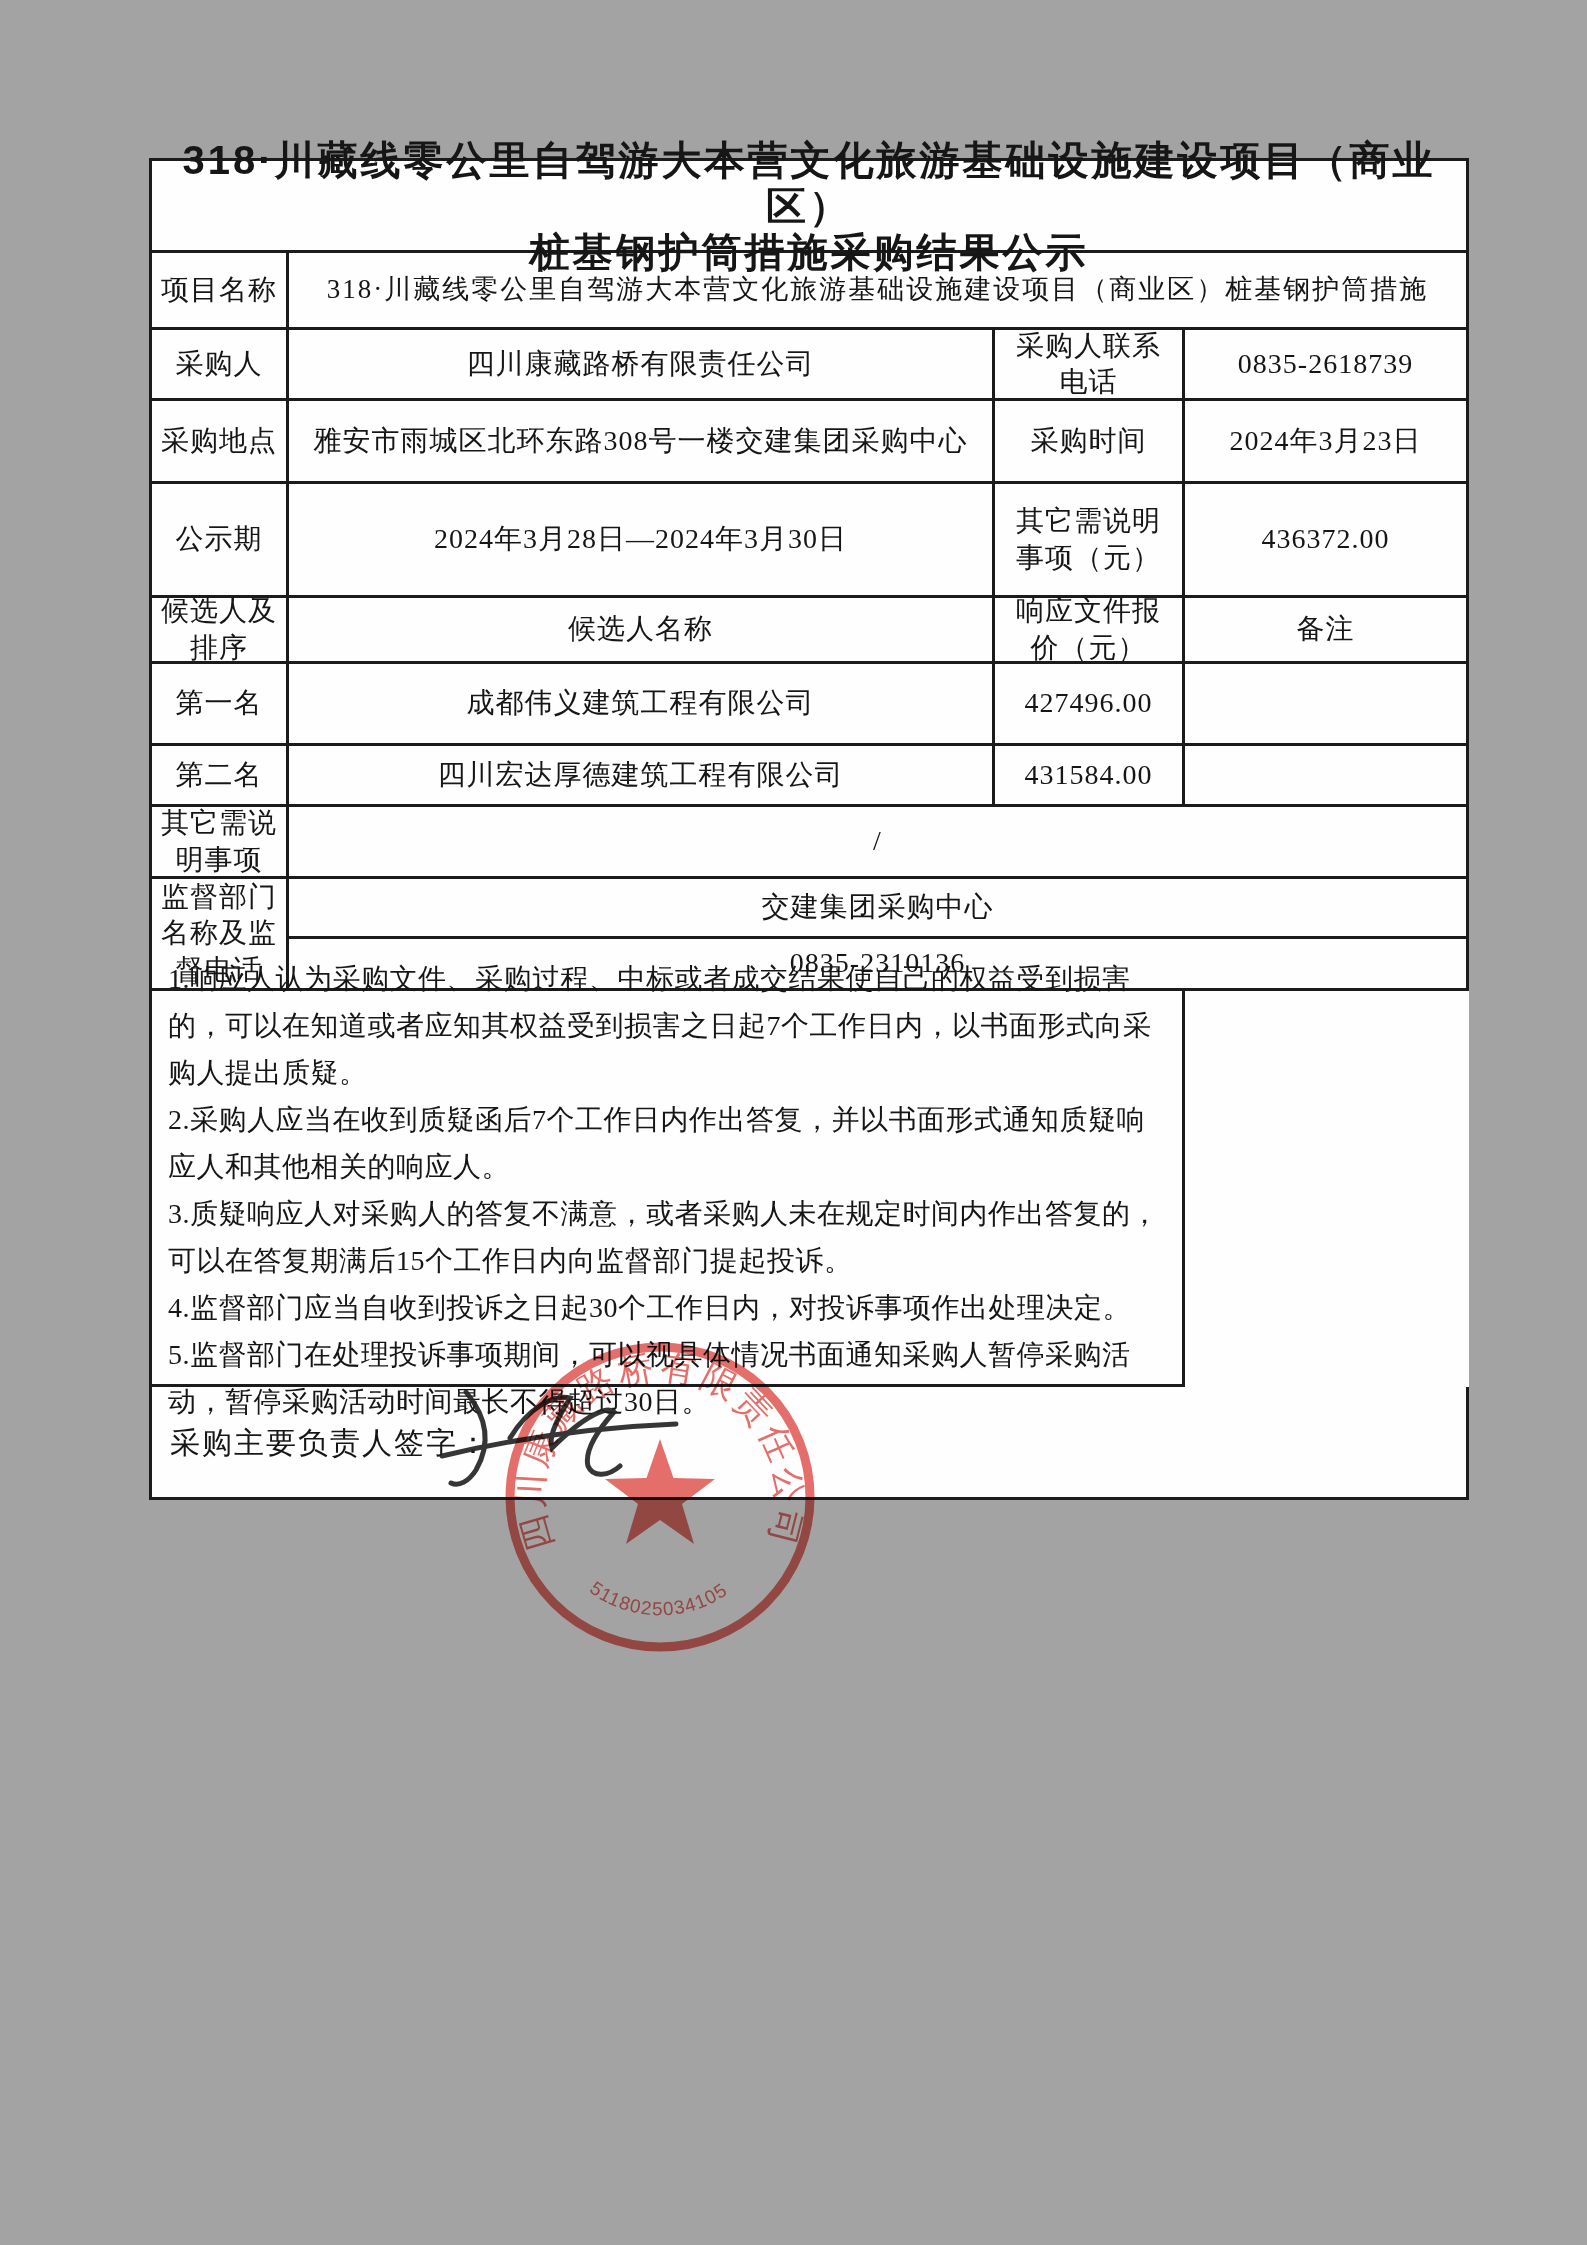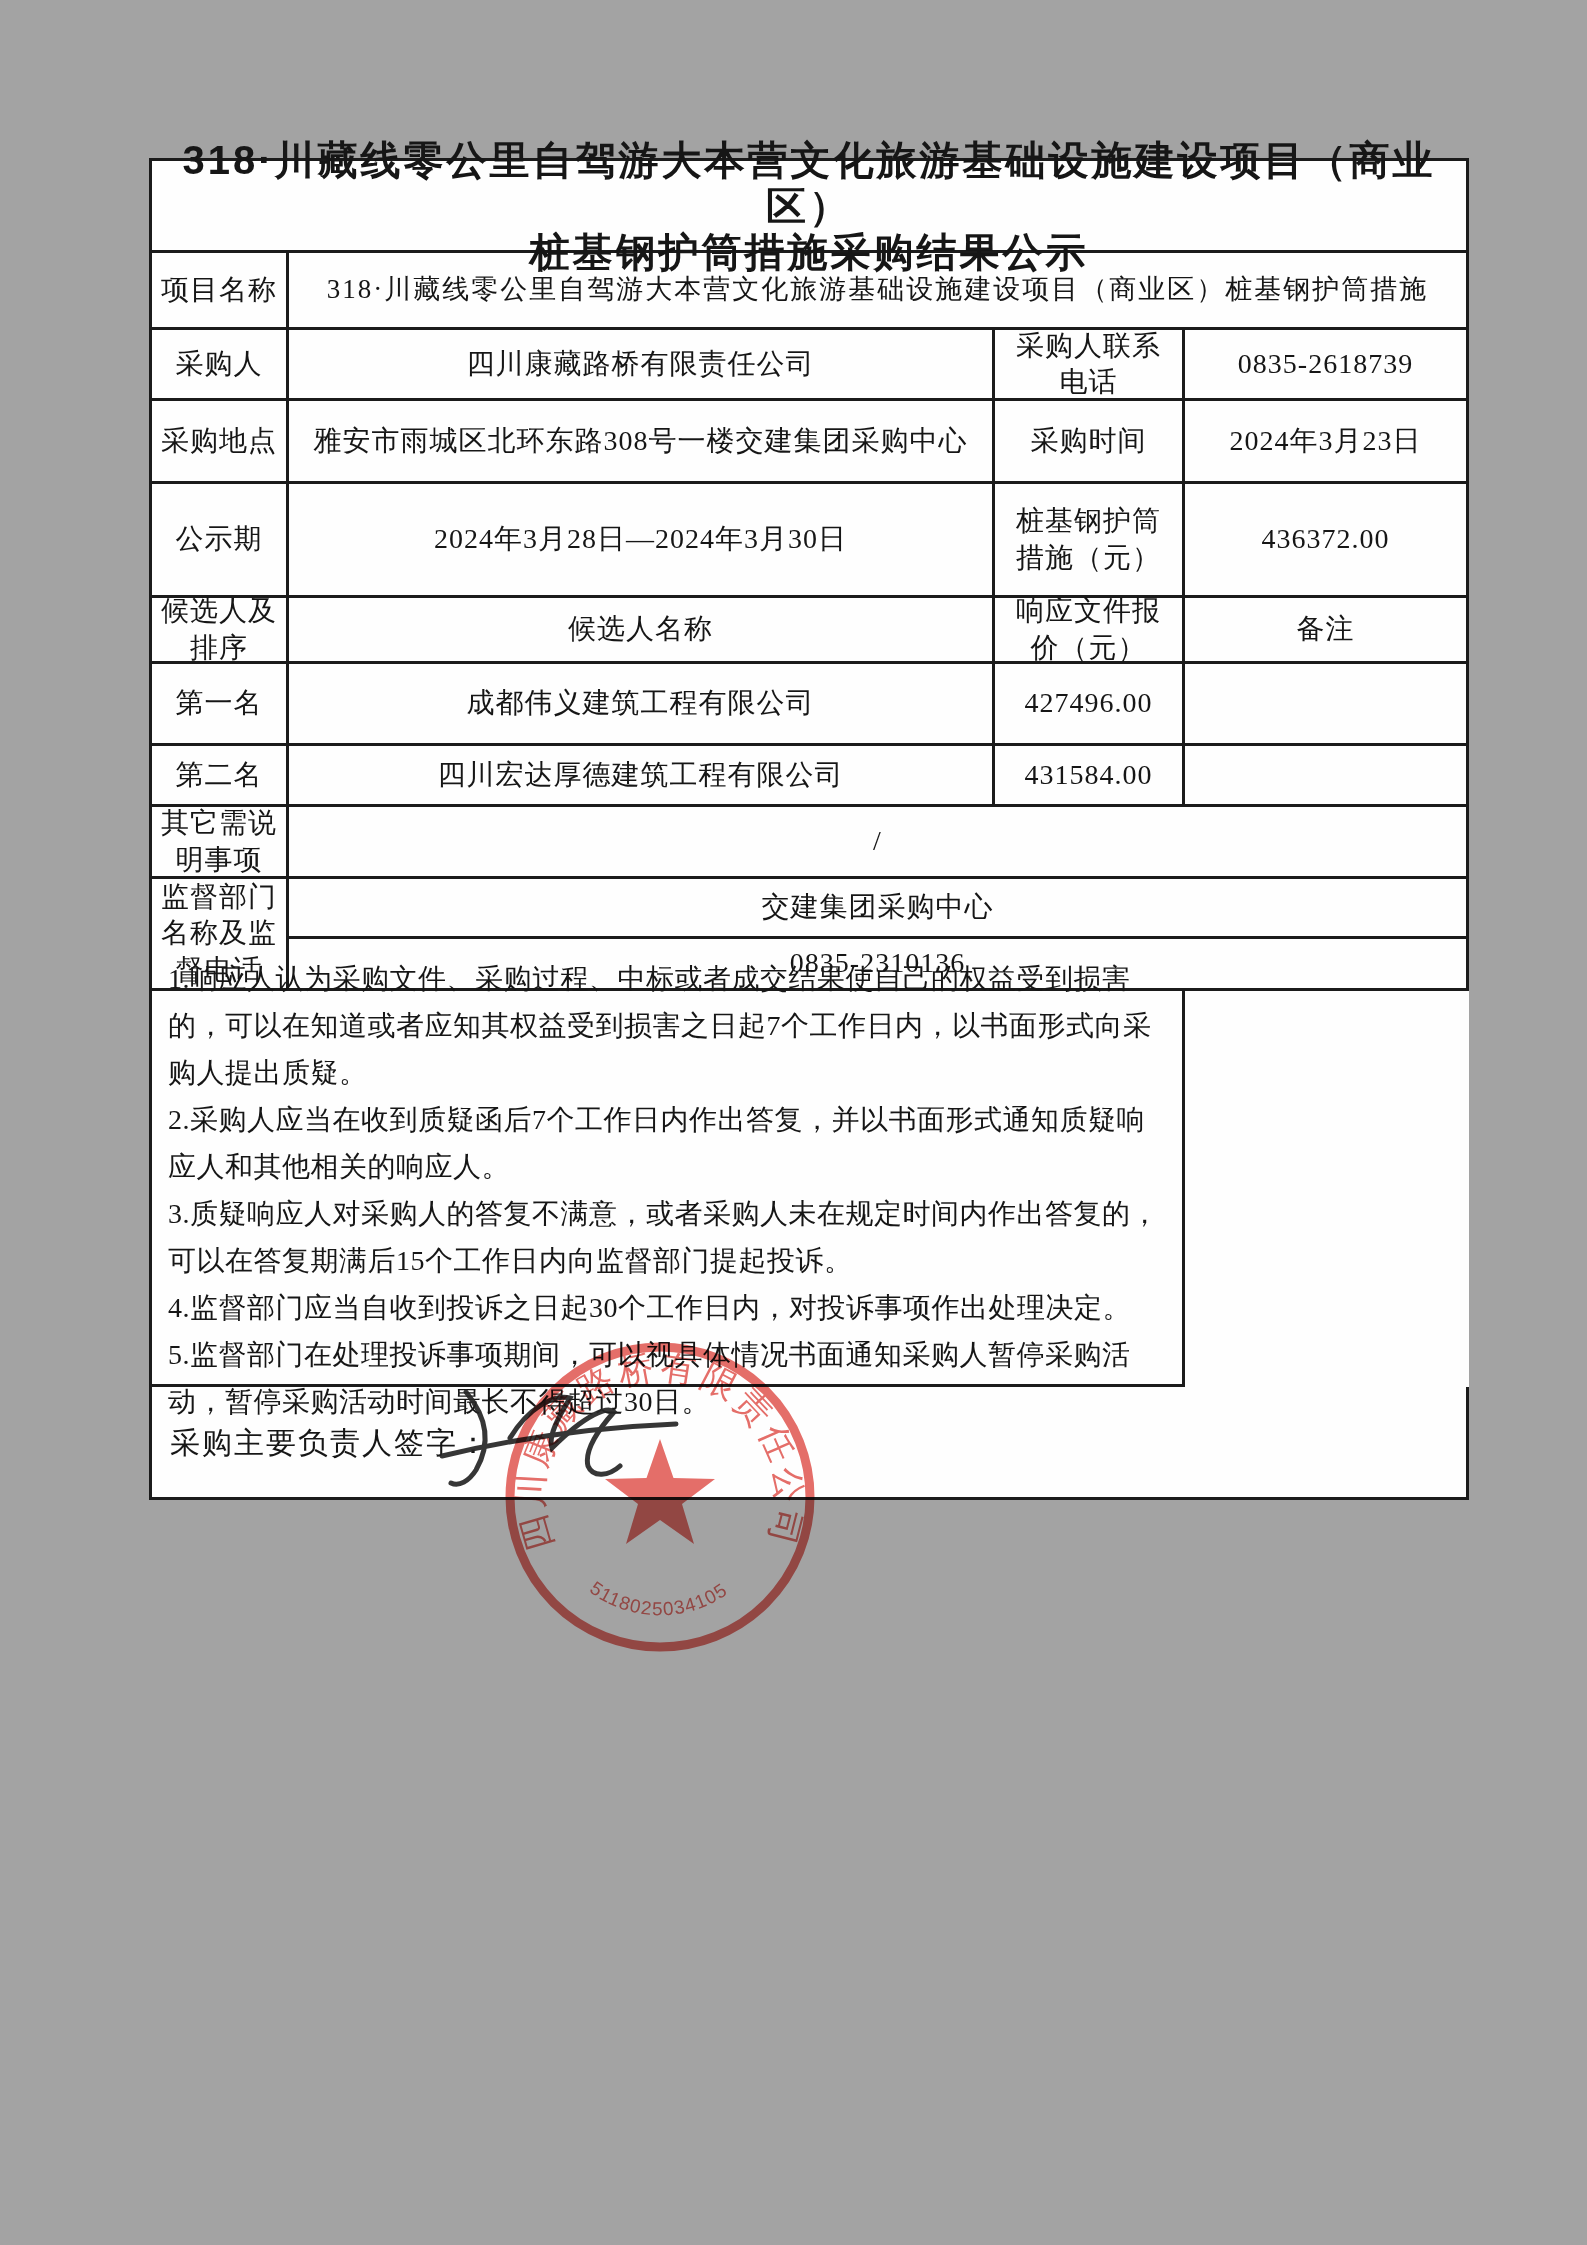--- a/index.html
+++ b/index.html
@@ -97,21 +97,21 @@
     <div class="c">采购人联系电话</div>
     <div class="c num">0835-2618739</div>
 
     <div class="c">采购地点</div>
     <div class="c">雅安市雨城区北环东路308号一楼交建集团采购中心</div>
     <div class="c">采购时间</div>
     <div class="c">2024年3月23日</div>
 
     <div class="c">公示期</div>
     <div class="c">2024年3月28日—2024年3月30日</div>
-    <div class="c">桩基钢护筒措施（元）</div>
+    <div class="c">其它需说明事项（元）</div>
     <div class="c num">436372.00</div>
 
     <div class="c">候选人及排序</div>
     <div class="c">候选人名称</div>
     <div class="c">响应文件报价（元）</div>
     <div class="c">备注</div>
 
     <div class="c">第一名</div>
     <div class="c">成都伟义建筑工程有限公司</div>
     <div class="c num">427496.00</div>

